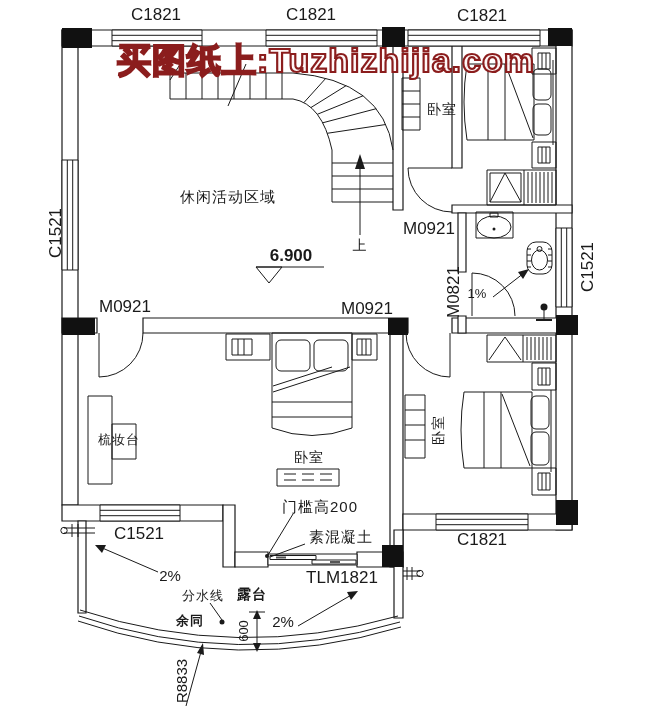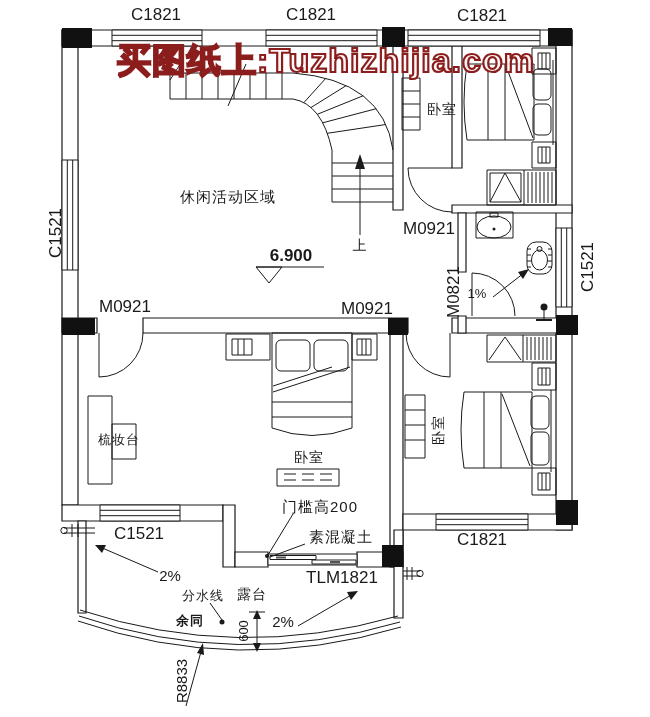--- a/index.html
+++ b/index.html
@@ -378,21 +378,21 @@
   <div class="lbl code" style="left:429px;top:228px;">M0921</div>
   <div class="lbl code" style="left:125px;top:306px;">M0921</div>
   <div class="lbl code" style="left:367px;top:308px;">M0921</div>
   <div class="lbl code rot" style="left:453px;top:292px;">M0821</div>
   <div class="lbl code" style="left:317px;top:577px;margin-left:25px;">TLM1821</div>
 
   <div class="lbl cjk" style="left:228px;top:196px;font-size:15px;">休闲活动区域</div>
   <div class="lbl cjk" style="left:442px;top:109px;">卧室</div>
   <div class="lbl cjk" style="left:309px;top:457px;">卧室</div>
   <div class="lbl cjk rot" style="left:438px;top:430px;">卧室</div>
-  <div class="lbl cjk" style="left:252px;top:594px;">露台</div>
+  <div class="lbl cjk" style="left:252px;top:594px;font-weight:bold;">露台</div>
   <div class="lbl cjk small" style="left:119px;top:439px;">梳妆台</div>
 
   <div class="lbl" style="left:291px;top:255px;font-size:17px;font-weight:bold;">6.900</div>
   <div class="lbl cjk" style="left:360px;top:245px;">上</div>
 
   <div class="lbl cjk" style="left:320px;top:506px;font-size:15px;">门槛高200</div>
   <div class="lbl cjk" style="left:341px;top:536px;font-size:15px;text-align:center;">素混凝土</div>
   <div class="lbl" style="left:170px;top:575px;font-size:15px;">2%</div>
   <div class="lbl" style="left:283px;top:621px;font-size:15px;">2%</div>
   <div class="lbl small" style="left:477px;top:293px;">1%</div>

